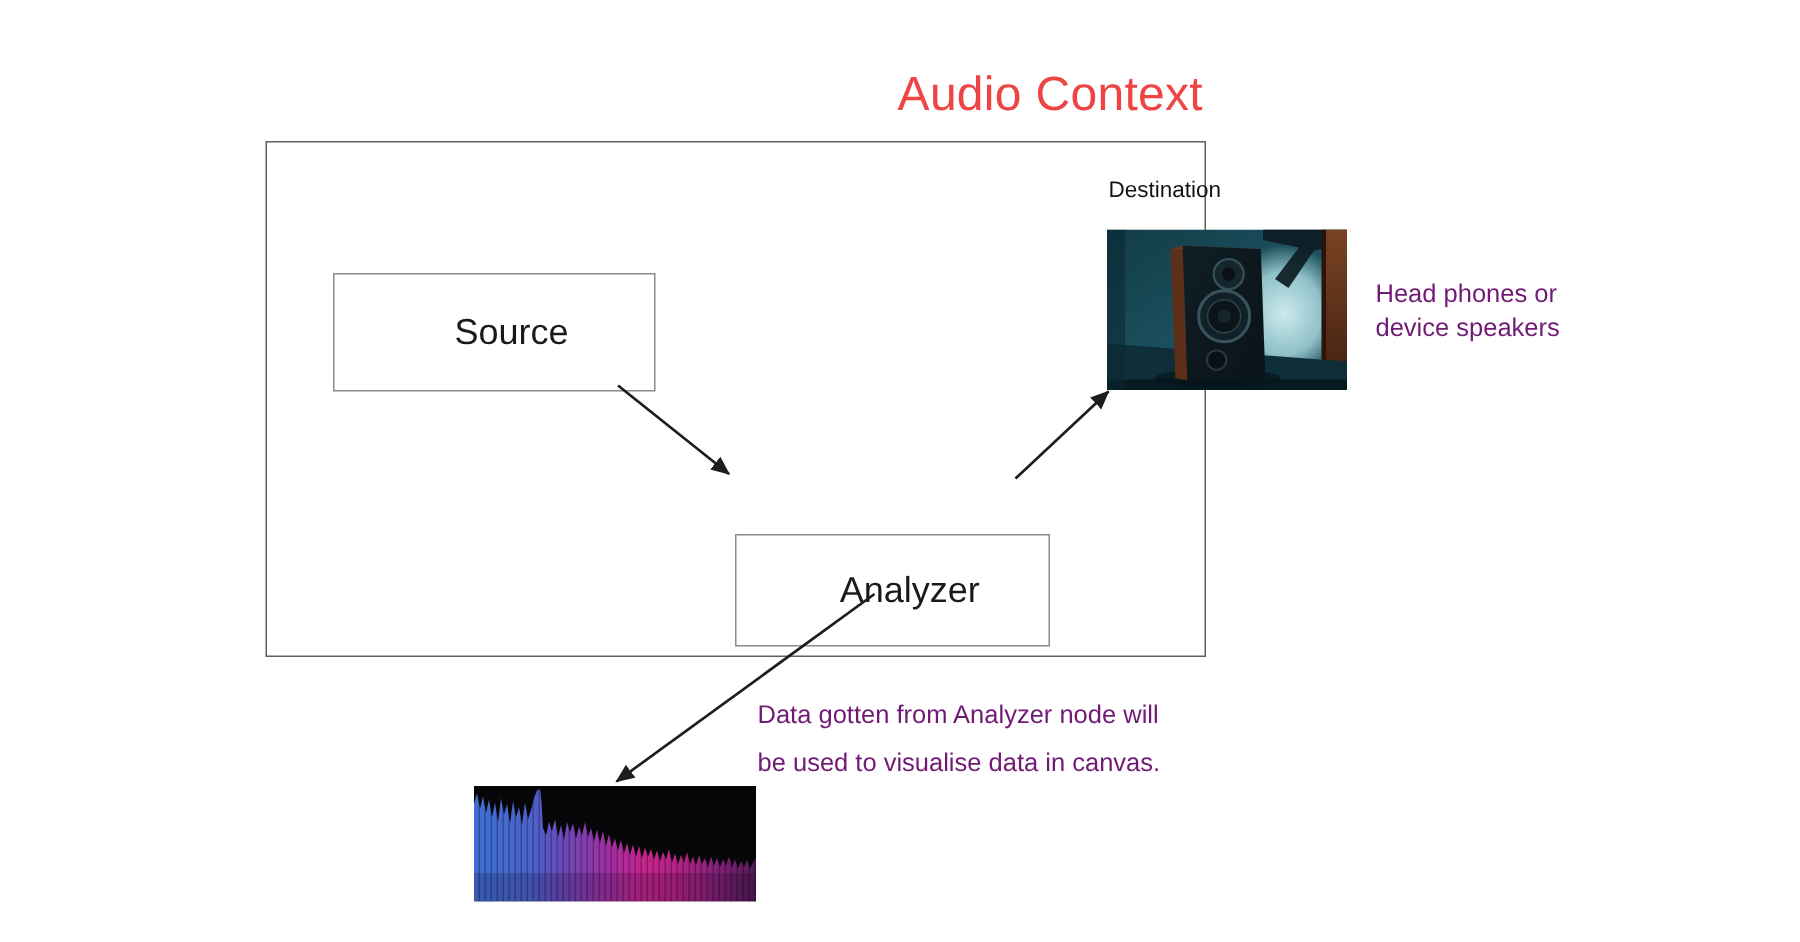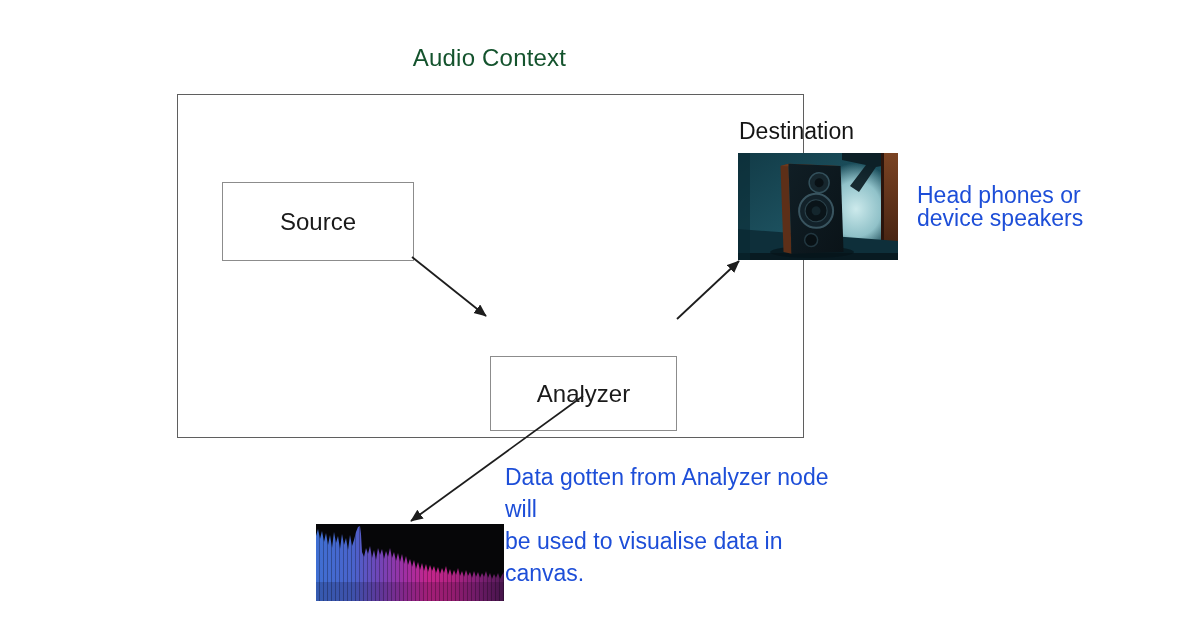--- a/index.html
+++ b/index.html
@@ -8,61 +8,62 @@
     position: relative;
     width: 1200px;
     height: 628px;
     background: #ffffff;
     overflow: hidden;
   }
   .abs { position: absolute; }
 
   .diagram-title {
     left: 177px; top: 44px; width: 625px;
-    text-align: center;
-    font-size: 24px;
+    text-align: right;
+    font-size: 32px;
     letter-spacing: 0.2px;
-    color: #14532d;
+    color: #ef4444;
   }
 
   .outer-rect {
     left: 177px; top: 94px;
     width: 625px; height: 342px;
     border: 1.5px solid #5f5f5f;
     background: transparent;
     z-index: 0;
   }
 
   .node-box {
     display: flex;
     align-items: center;
     justify-content: center;
     background: #ffffff;
     border: 1.4px solid #8c8c8c;
     font-size: 24px;
     color: #1a1a1a;
     z-index: 2;
+    padding-left: 23px;
   }
   .node-source   { left: 222px; top: 182px; width: 190px; height: 77px; }
   .node-analyzer { left: 490px; top: 321px; width: 185px; height: 73px; margin-top: 35px; }
 
   .destination-label {
     left: 739px; top: 118px;
-    font-size: 23px;
+    font-size: 15px;
     color: #141414;
     z-index: 1;
   }
 
   .speaker-photo { left: 738px; top: 153px; width: 160px; height: 107px; z-index: 3; }
   .waveform-photo { left: 316px; top: 524px; width: 188px; height: 77px; z-index: 3; }
 
   .caption {
-    font-size: 23px;
+    font-size: 17px;
     line-height: 23px;
-    color: #1d4ed8;
+    color: #701a75;
     white-space: pre-line;
   }
   .caption-destination { left: 917px; top: 184px; width: 200px; }
   .caption-note { left: 505px; top: 461px; width: 340px; line-height: 32px; }
 
   .arrow-layer { left: 0; top: 0; width: 1200px; height: 628px; z-index: 4; pointer-events: none; }
 </style>
 </head>
 <body>
 

